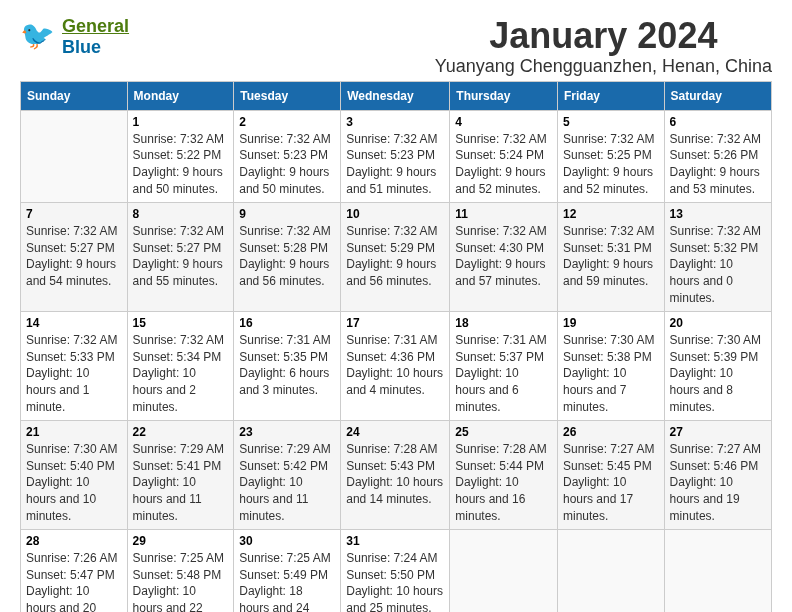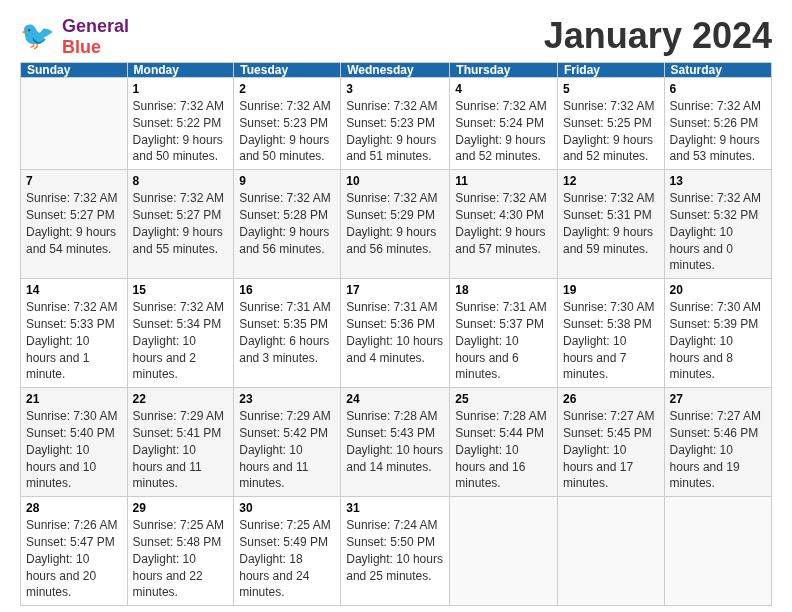--- a/index.html
+++ b/index.html
@@ -43,21 +43,21 @@
     table {
       width: 100%;
       border-collapse: collapse;
       font-size: 10.5px;
     }
     thead tr th {
       background-color: #1a6aab;
       color: #fff;
       font-weight: bold;
       font-size: 12px;
-      padding: 0 6px;
+      padding: 7px 6px;
       text-align: left;
       border: 1px solid #ccc;
     }
     tbody tr td {
       border: 1px solid #ccc;
       vertical-align: top;
       padding: 4px 5px;
       width: 113px;
       min-height: 60px;
       background: #fff;
@@ -85,26 +85,27 @@
 
 <div class="container">
   <div class="header-area">
     <div class="logo">
       <span style="display:inline-block;margin-right:2px;">
         <svg width="36" height="36" viewBox="0 0 36 36">
           <text x="0" y="28" font-size="28" fill="#1a6aab">🐦</text>
         </svg>
       </span>
       <div>
-        <span style="font-size:18px;font-weight:bold;color:#701a75;">General</span><br>
-        <span style="font-size:18px;font-weight:bold;color:#ef4444;">Blue</span>
+        <span style="font-size:18px;font-weight:bold;color:#4d7c0f;text-decoration:underline;">General</span><br>
+        <span style="font-size:18px;font-weight:bold;color:#0369a1;">Blue</span>
       </div>
     </div>
     <div class="title-area">
       <div class="month-title">January 2024</div>
+      <div class="location-title">Yuanyang Chengguanzhen, Henan, China</div>
     </div>
   </div>
 
   <table>
     <thead>
       <tr>
         <th>Sunday</th>
         <th>Monday</th>
         <th>Tuesday</th>
         <th>Wednesday</th>
@@ -245,21 +246,21 @@
           <div class="day-info">
             <span>Sunrise: 7:31 AM</span><br>
             <span>Sunset: 5:35 PM</span><br>
             <span>Daylight: 6 hours and 3 minutes.</span>
           </div>
         </td>
           <td>
           <span class="day-number">17</span>
           <div class="day-info">
             <span>Sunrise: 7:31 AM</span><br>
-            <span>Sunset: 5:36 PM</span><br>
+            <span>Sunset: 4:36 PM</span><br>
             <span>Daylight: 10 hours and 4 minutes.</span>
           </div>
         </td>
           <td>
           <span class="day-number">18</span>
           <div class="day-info">
             <span>Sunrise: 7:31 AM</span><br>
             <span>Sunset: 5:37 PM</span><br>
             <span>Daylight: 10 hours and 6 minutes.</span>
           </div>

